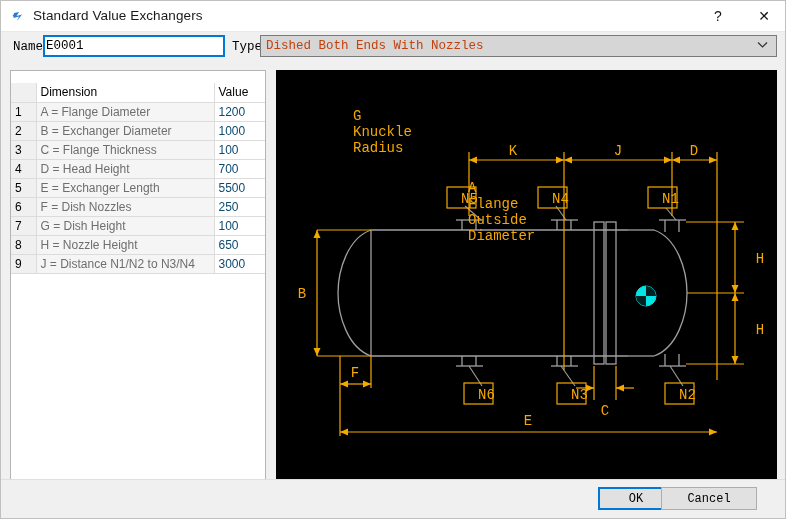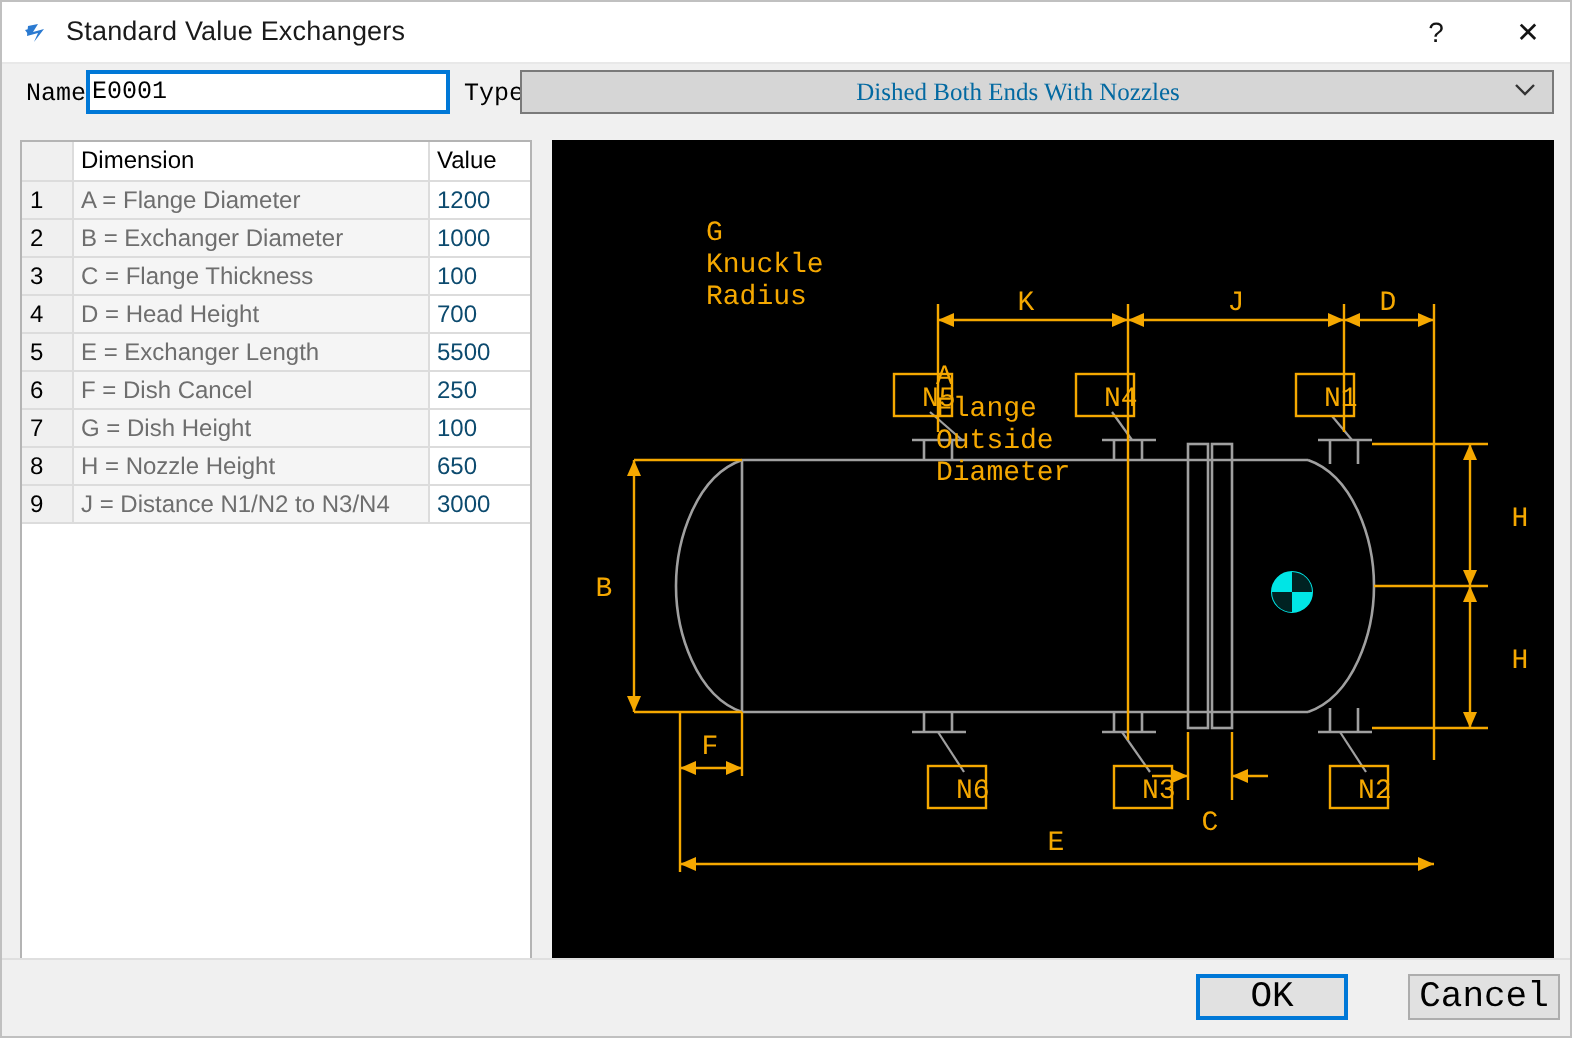--- a/index.html
+++ b/index.html
@@ -98,26 +98,25 @@
     width: 517px; height: 22px;
     box-sizing: border-box;
     border: 1px solid #7a7a7a;
     background: #d6d6d6;
     display: flex;
     align-items: center;
   }
   .type-value {
     flex: 1;
     padding-left: 5px;
-    font-family: Liberation Serif, serif;
+    font-family: Liberation Mono, monospace;
     font-size: 12.5px;
-    color: #0369a1;
+    color: #c2410c;
     white-space: nowrap;
     overflow: hidden;
-    text-align: center;
   }
   .type-arrow {
     width: 20px;
     text-align: center;
     font-size: 9px;
     color: #333;
     padding-right: 4px;
   }
 
   
@@ -127,20 +126,21 @@
     width: 256px; height: 411px;
     box-sizing: border-box;
     border: 1px solid #b4b4b4;
     background: #ffffff;
     overflow: hidden;
   }
   table.grid {
     border-collapse: collapse;
     width: 100%;
     table-layout: fixed;
+    margin-top: 12px;
   }
   table.grid td, table.grid th {
     height: 19px;
     font-family: "Liberation Sans", sans-serif;
     font-size: 12px;
     font-weight: normal;
     padding: 0 4px;
     box-sizing: border-box;
     border-right: 1px solid #dcdcdc;
     border-bottom: 1px solid #dcdcdc;
@@ -205,36 +205,36 @@
     border-top: 1px solid #dfdfdf;
   }
   .btn {
     position: absolute;
     top: 7px;
     height: 23px;
     box-sizing: border-box;
     background: #e1e1e1;
     border: 1px solid #adadad;
     font-family: "Liberation Mono", monospace;
-    font-size: 18px;
+    font-size: 12px;
     color: #000;
     display: flex;
     align-items: center;
     justify-content: center;
     cursor: default;
   }
   .btn-ok {
     right: 113px;
     width: 76px;
     border: 2px solid #0078d7;
     background: #e1e1e1;
   }
   .btn-cancel {
-    right: 7px;
-    width: 76px;
+    right: 30px;
+    width: 96px;
   }
 </style>
 </head>
 <body>
 
 <div id="app">
 
   <div class="titlebar">
     <span class="title-icon">
       <svg width="18" height="18" viewBox="0 0 18 18">
@@ -298,21 +298,21 @@
             <td class="dim">D = Head Height</td>
             <td class="val">700</td>
           </tr>
           <tr>
             <td class="rownum">5</td>
             <td class="dim">E = Exchanger Length</td>
             <td class="val">5500</td>
           </tr>
           <tr>
             <td class="rownum">6</td>
-            <td class="dim">F = Dish Cancel</td>
+            <td class="dim">F = Dish Nozzles</td>
             <td class="val">250</td>
           </tr>
           <tr>
             <td class="rownum">7</td>
             <td class="dim">G = Dish Height</td>
             <td class="val">100</td>
           </tr>
           <tr>
             <td class="rownum">8</td>
             <td class="dim">H = Nozzle Height</td>

